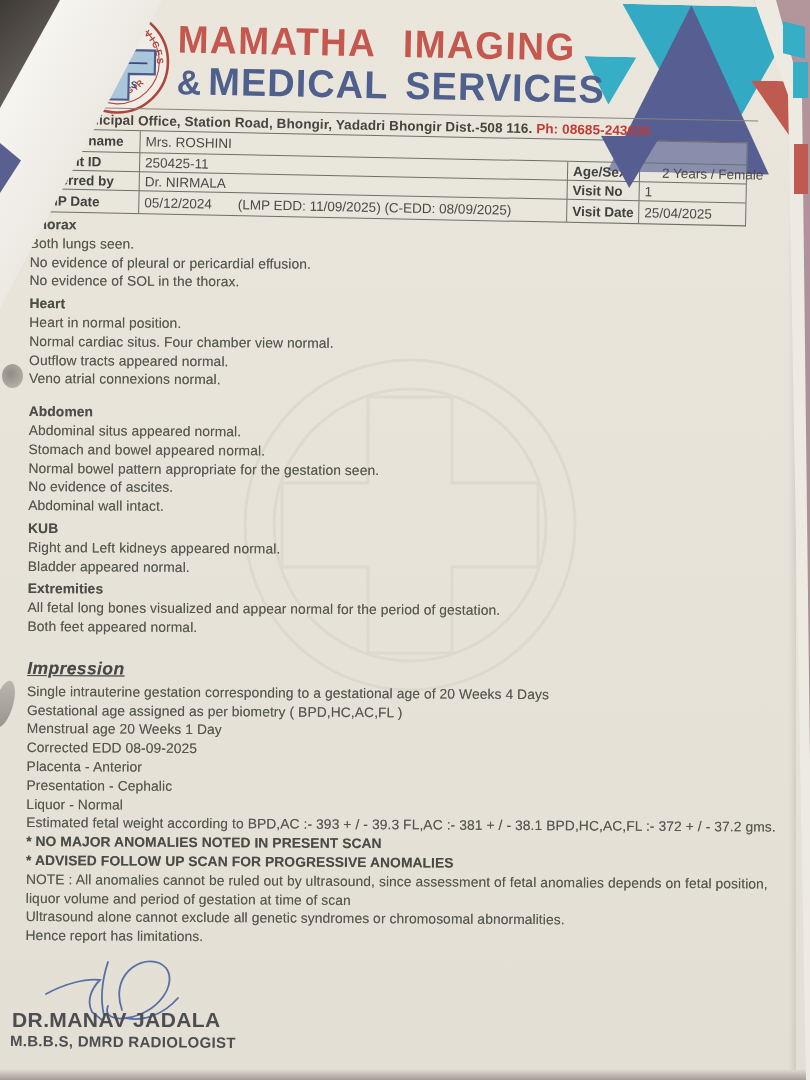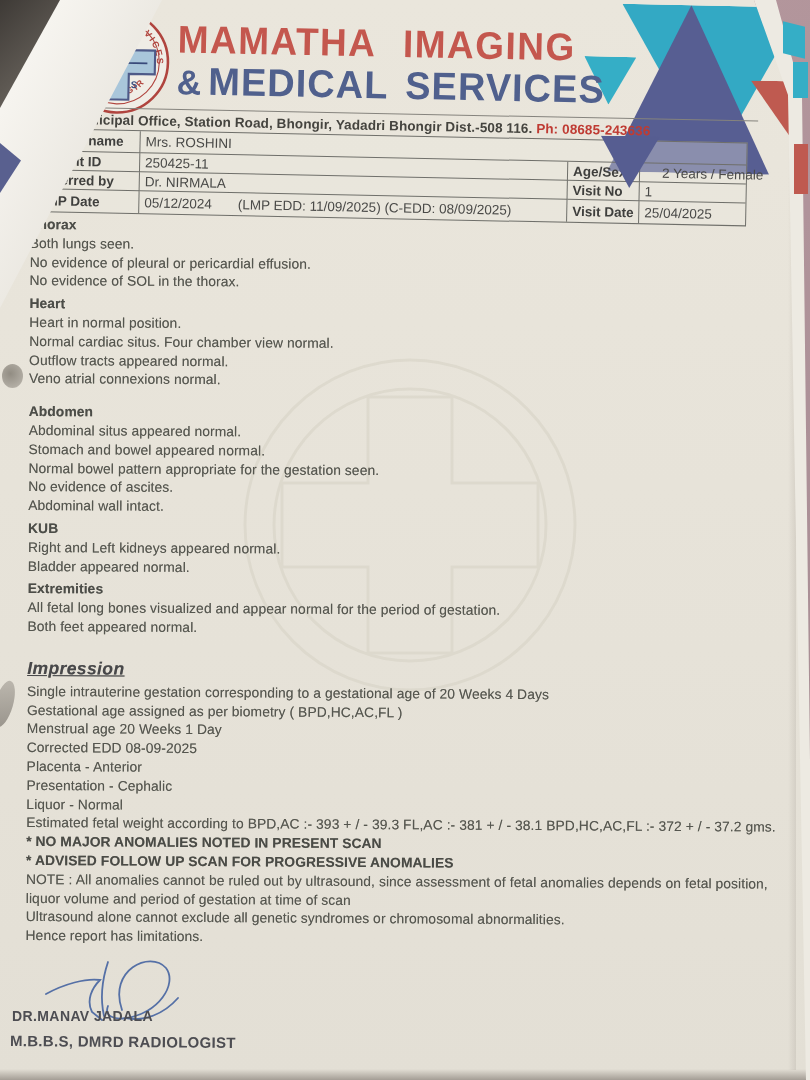--- a/index.html
+++ b/index.html
@@ -59,21 +59,21 @@
     transform-origin:0 0;}
   .rline{font-size:13.8px;line-height:18.8px;color:#55564f;letter-spacing:.1px;
     text-shadow:0 0 .5px rgba(85,86,79,.55);white-space:nowrap;}
   .rline.heading{font-weight:700;color:#4c4d48;margin-top:4px;}
   .rline.bold{font-weight:700;color:#4a4b46;}
   .rline.blank{height:10px;}
   .rline.imp{font-size:17.5px;font-weight:700;font-style:italic;text-decoration:underline;
     color:#48484a;margin:8px 0 2px;letter-spacing:.4px;line-height:26px;}
   
   .sig{position:absolute;left:38px;top:952px;}
-  .doc-name{position:absolute;left:12px;top:1008px;font-size:14px;font-weight:700;color:#4d4d52;
+  .doc-name{position:absolute;left:12px;top:1008px;font-size:21px;font-weight:700;color:#4d4d52;
     letter-spacing:.4px;}
   .doc-qual{position:absolute;left:10px;top:1033px;font-size:15px;font-weight:700;color:#4d4d52;
     letter-spacing:.3px;transform:rotate(.5deg);}
   
   .fold-white{position:absolute;left:0;top:0;width:170px;height:315px;
     background:linear-gradient(118deg,#f6f4ef 18%,#eae7e0 55%,#d3cfc6 78%);
     clip-path:polygon(0 0,162px 0,0 308px);}
   .fold-dark{position:absolute;left:0;top:0;width:66px;height:115px;
     background:linear-gradient(135deg,#3e3a36,#7b756d);clip-path:polygon(0 0,60px 0,0 108px);}
   .fold-navy{position:absolute;left:0;top:143px;width:21px;height:50px;background:#59608f;

